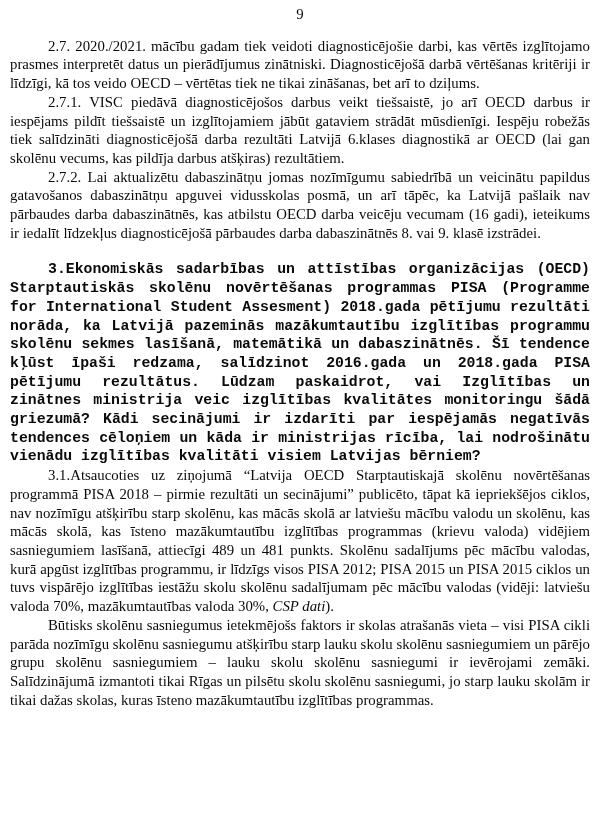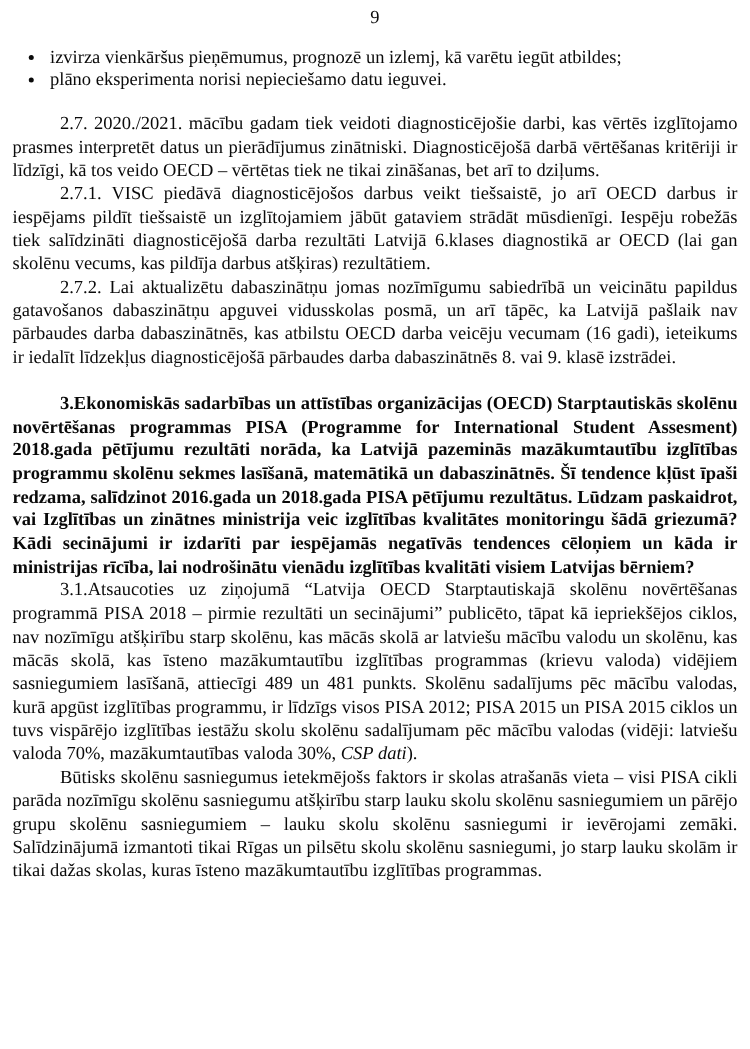--- a/index.html
+++ b/index.html
@@ -37,37 +37,34 @@
   p.para {
     margin: 0;
     text-align: justify;
     text-indent: 38px;
   }
   p.spaced-before {
     margin-top: 18px;
   }
   p.bold {
     font-weight: bold;
+    font-family: Liberation Mono, monospace;
   }
   .italic {
     font-style: italic;
     margin-top: 15px;
   }
 </style>
 </head>
 <body>
 
 <div class="page">
 
   <div class="page-number">9</div>
 
-  <ul class="bullets">
-    <li>izvirza vienkāršus pieņēmumus, prognozē un izlemj, kā varētu iegūt atbildes;</li>
-    <li>plāno eksperimenta norisi nepieciešamo datu ieguvei.</li>
-  </ul>
 
   <p class="para">2.7. 2020./2021. mācību gadam tiek veidoti diagnosticējošie darbi, kas vērtēs izglītojamo prasmes interpretēt datus un pierādījumus zinātniski. Diagnosticējošā darbā vērtēšanas kritēriji ir līdzīgi, kā tos veido OECD – vērtētas tiek ne tikai zināšanas, bet arī to dziļums.</p>
 
   <p class="para">2.7.1. VISC piedāvā diagnosticējošos darbus veikt tiešsaistē, jo arī OECD darbus ir iespējams pildīt tiešsaistē un izglītojamiem jābūt gataviem strādāt mūsdienīgi. Iespēju robežās tiek salīdzināti diagnosticējošā darba rezultāti Latvijā 6.klases diagnostikā ar OECD (lai gan skolēnu vecums, kas pildīja darbus atšķiras) rezultātiem.</p>
 
   <p class="para">2.7.2. Lai aktualizētu dabaszinātņu jomas nozīmīgumu sabiedrībā un veicinātu papildus gatavošanos dabaszinātņu apguvei vidusskolas posmā, un arī tāpēc, ka Latvijā pašlaik nav pārbaudes darba dabaszinātnēs, kas atbilstu OECD darba veicēju vecumam (16 gadi), ieteikums ir iedalīt līdzekļus diagnosticējošā pārbaudes darba dabaszinātnēs 8. vai 9. klasē izstrādei.</p>
 
   <p class="para bold spaced-before">3.Ekonomiskās sadarbības un attīstības organizācijas (OECD) Starptautiskās skolēnu novērtēšanas programmas PISA (Programme for International Student Assesment) 2018.gada pētījumu rezultāti norāda, ka Latvijā pazeminās mazākumtautību izglītības programmu skolēnu sekmes lasīšanā, matemātikā un dabaszinātnēs. Šī tendence kļūst īpaši redzama, salīdzinot 2016.gada un 2018.gada PISA pētījumu rezultātus. Lūdzam paskaidrot, vai Izglītības un zinātnes ministrija veic izglītības kvalitātes monitoringu šādā griezumā? Kādi secinājumi ir izdarīti par iespējamās negatīvās tendences cēloņiem un kāda ir ministrijas rīcība, lai nodrošinātu vienādu izglītības kvalitāti visiem Latvijas bērniem?</p>
 
   <p class="para"><span>3.1.Atsaucoties uz ziņojumā “Latvija OECD Starptautiskajā skolēnu novērtēšanas programmā PISA 2018 – pirmie rezultāti un secinājumi” publicēto, tāpat kā iepriekšējos ciklos, nav nozīmīgu atšķirību starp skolēnu, kas mācās skolā ar latviešu mācību valodu un skolēnu, kas mācās skolā, kas īsteno mazākumtautību izglītības programmas (krievu valoda) vidējiem sasniegumiem lasīšanā, attiecīgi 489 un 481 punkts. Skolēnu sadalījums pēc mācību valodas, kurā apgūst izglītības programmu, ir līdzīgs visos PISA 2012; PISA 2015 un PISA 2015 ciklos un tuvs vispārējo izglītības iestāžu skolu skolēnu sadalījumam pēc mācību valodas (vidēji: latviešu valoda 70%, mazākumtautības valoda 30%, </span><span class="italic">CSP dati</span><span>).</span></p>

